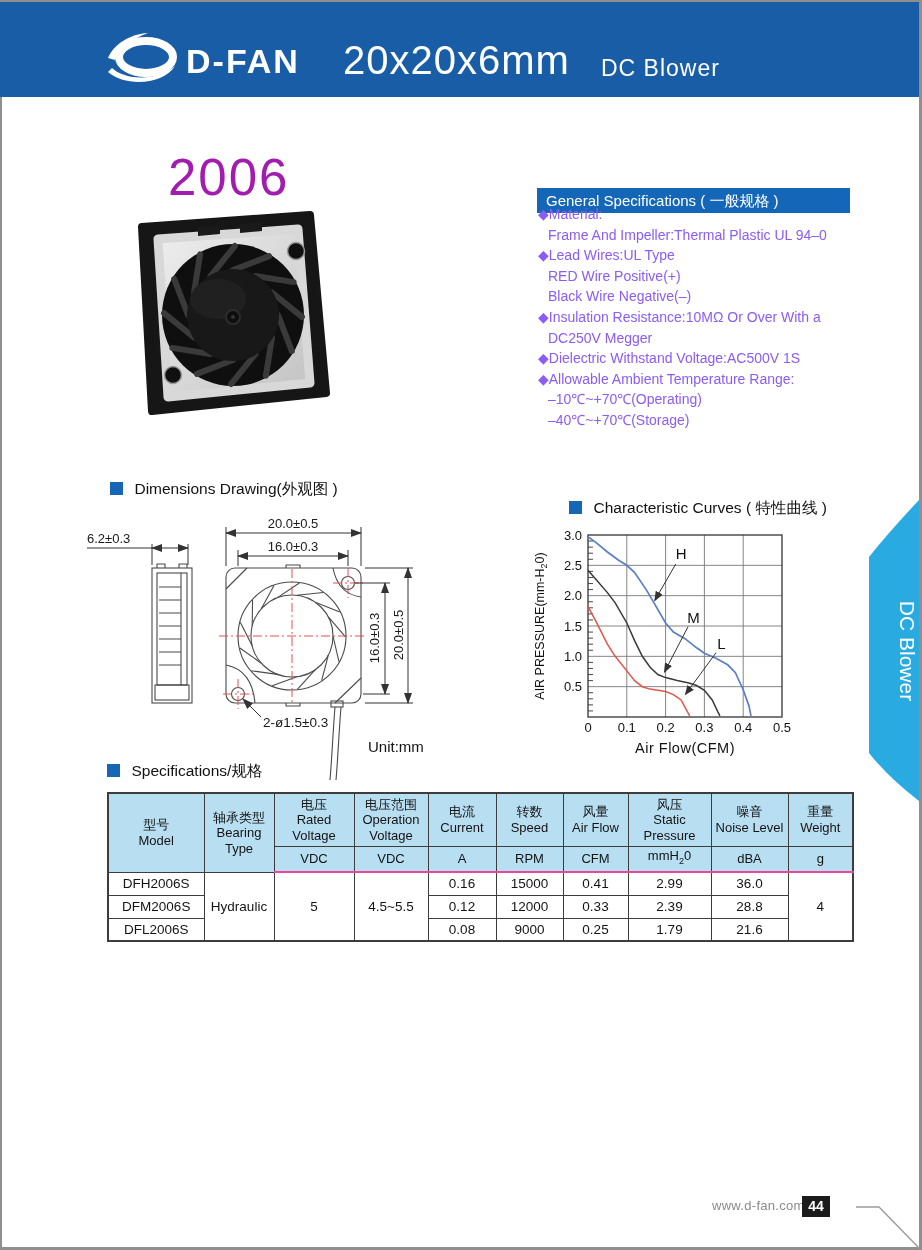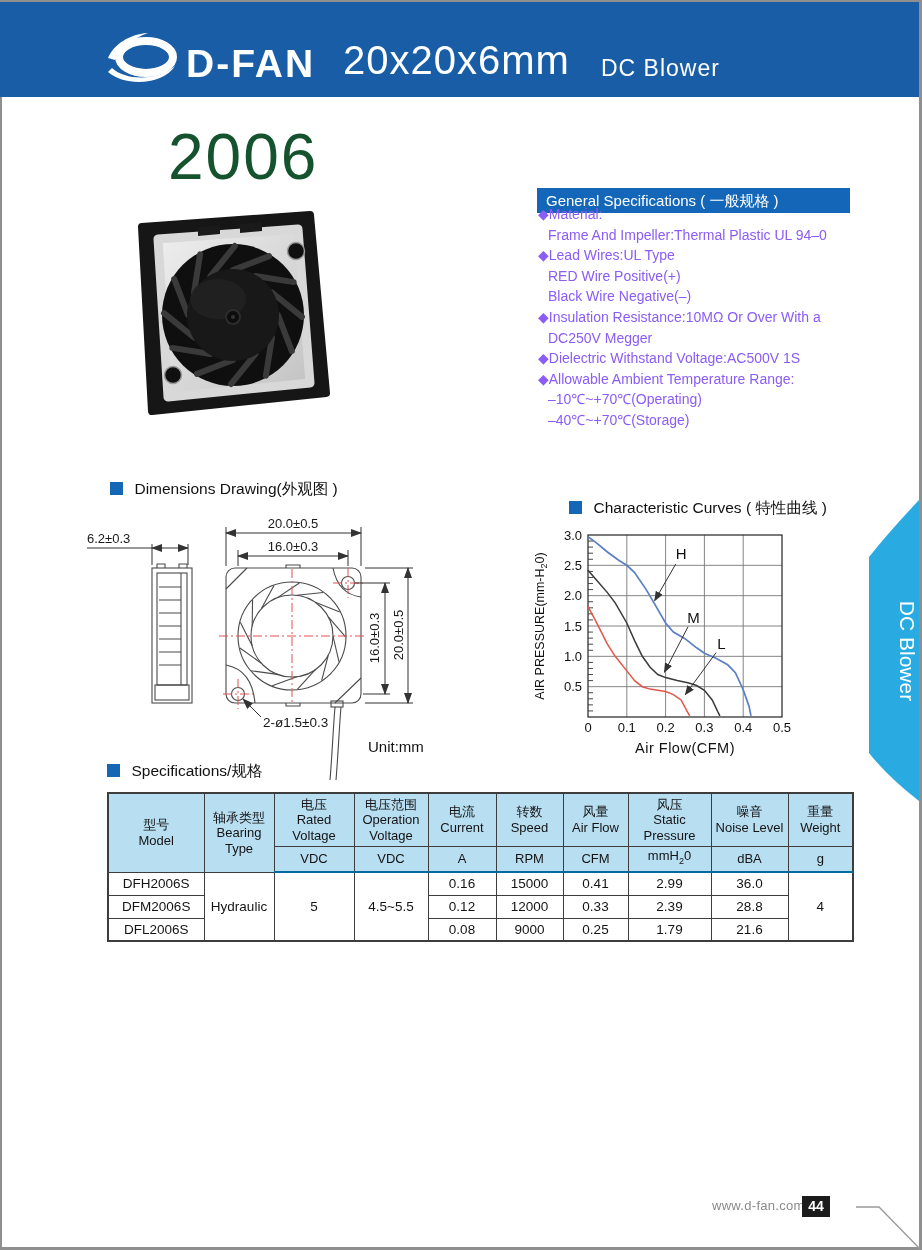--- a/index.html
+++ b/index.html
@@ -4,42 +4,42 @@
 <style>
   html,body{margin:0;padding:0;}
   body{
     width:922px;height:1250px;position:relative;background:#fff;
     font-family:"Liberation Sans", sans-serif;overflow:hidden;color:#1e1e1e;
   }
   .abs{position:absolute;}
   
   .edge{background:#8f8f8f;}
   .header-bar{left:0;top:2px;width:919px;height:95px;background:#195da6;}
-  .brand-name{left:186px;top:40px;font-size:39px;font-weight:bold;color:#fff;letter-spacing:2px;}
+  .brand-name{left:186px;top:40px;font-size:34px;font-weight:bold;color:#fff;letter-spacing:2px;}
   .size-title{left:343px;top:36px;font-size:40px;color:#fff;letter-spacing:1px;}
   .subtitle{left:601px;top:53px;font-size:23px;color:#fff;letter-spacing:1px;}
-  .model-heading{left:168px;top:120px;font-size:64px;color:#14532d;letter-spacing:2px;}
+  .model-heading{left:168px;top:148px;font-size:51px;color:#a21caf;letter-spacing:2px;}
   
   .gs-bar{left:537px;top:188px;width:313px;height:25px;background:#1467b8;color:#fff;
           font-size:15px;line-height:25px;padding-left:9px;box-sizing:border-box;}
   .gs-list{left:538px;top:204px;width:350px;font-size:14px;line-height:20.6px;color:#8b5cf6;}
   .gs-list .cont{padding-left:10px;}
   .gs-list div{white-space:nowrap;}
   
   .sec-title{font-size:15.5px;color:#111;}
   .sec-sq{width:13px;height:13px;background:#1566b4;display:inline-block;}
   
   .spec-table{border-collapse:collapse;table-layout:fixed;width:745px;text-align:center;
               font-size:13.5px;color:#141414;}
   .spec-table,.spec-table th,.spec-table td{border:1px solid #3d3d3d;}
   .spec-table{border:2px solid #3d3d3d;}
   .spec-table thead th{background:#b8def2;font-weight:400;font-size:13px;line-height:15.5px;padding:0;}
   .spec-table thead tr.row-main{height:53px;}
   .spec-table thead tr.unit-row{height:26px;}
-  .spec-table thead tr.unit-row th{border-bottom:2px solid #0369a1;}
+  .spec-table thead tr.unit-row th{border-bottom:2px solid #ec4899;}
   .spec-table tbody tr{height:23px;}
   .spec-table sub{font-size:9px;}
   
   .site-label{left:700px;top:1198px;width:123px;text-align:right;font-size:13px;color:#8a8a8a;letter-spacing:.3px;}
   .page-badge{left:802px;top:1196px;width:28px;height:21px;background:#1b1b1b;color:#fff;
               font-size:14px;font-weight:bold;text-align:center;line-height:21px;}
 </style>
 </head>
 <body>
 

